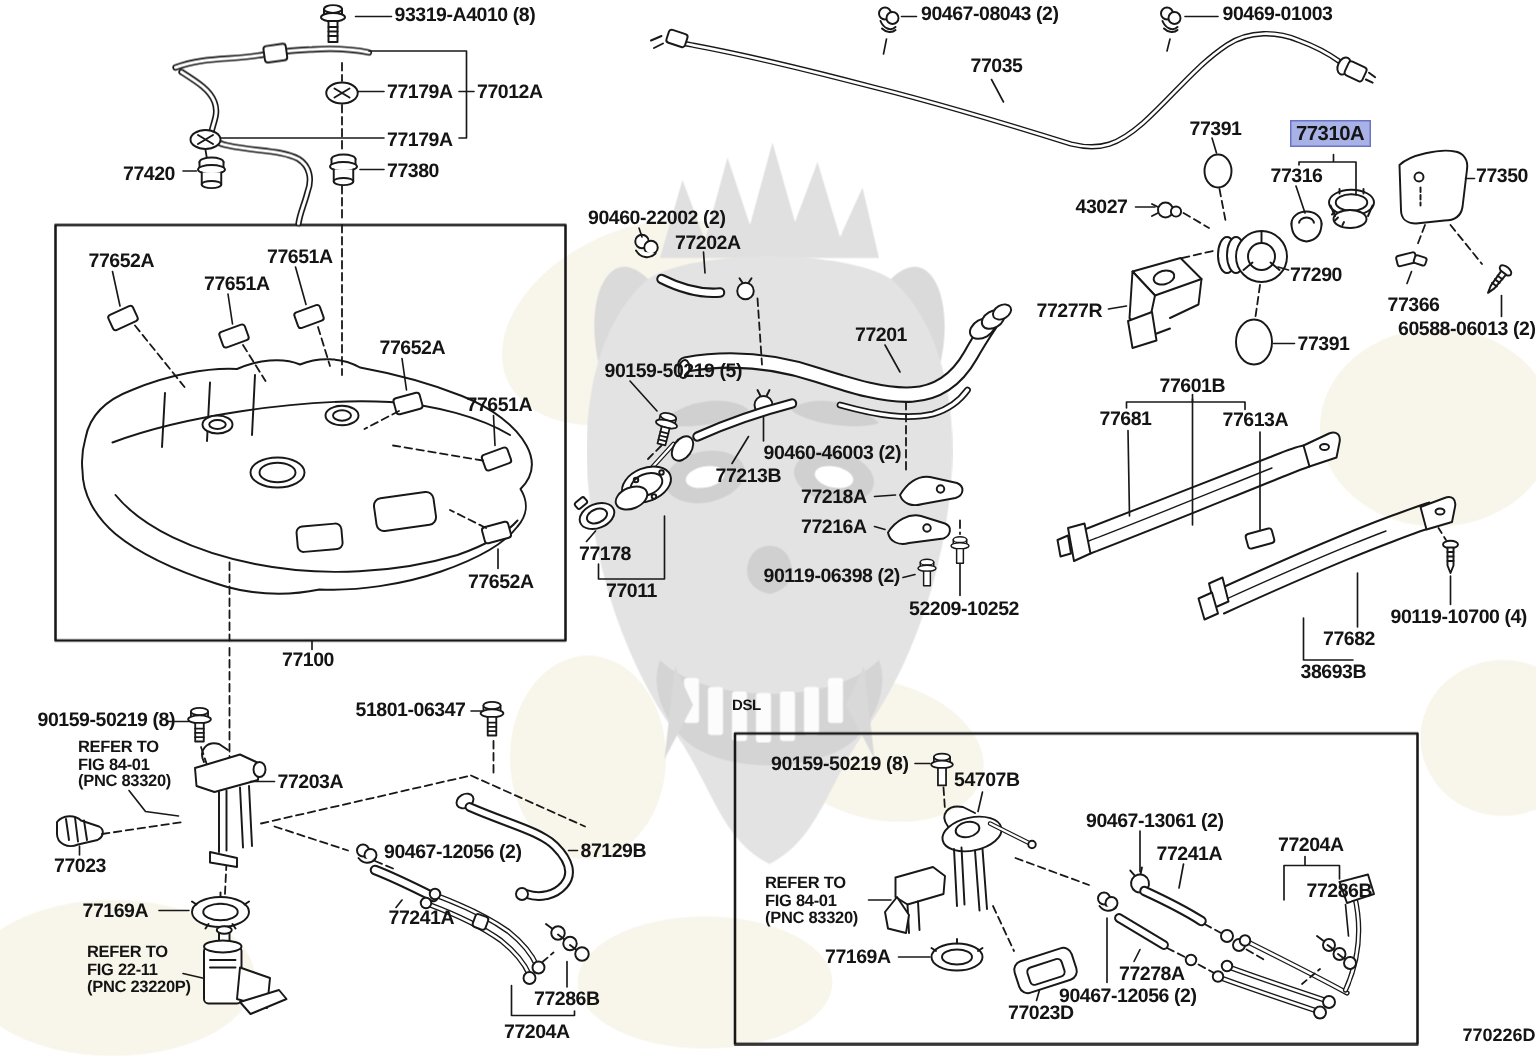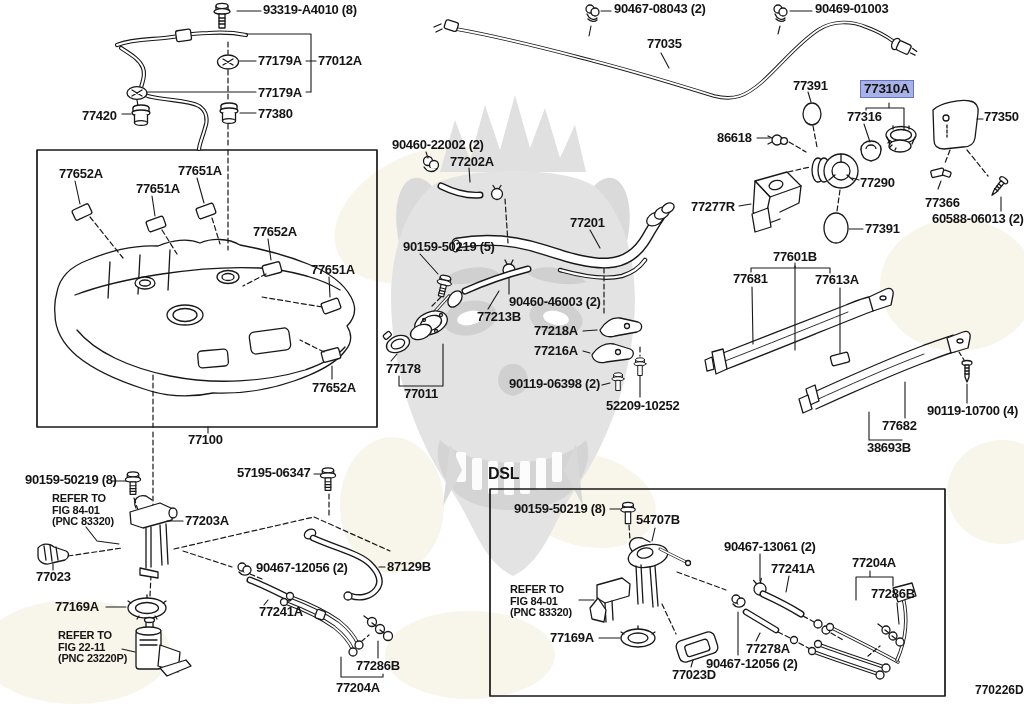--- a/index.html
+++ b/index.html
@@ -5,21 +5,21 @@
   html,body{margin:0;padding:0;background:#fff;}
   #canvas{position:relative;width:1024px;height:707px;background:#ffffff;overflow:hidden;
           font-family:"Liberation Sans",sans-serif;}
   #art{position:absolute;left:0;top:0;}
   .pl{position:absolute;font:700 13px/1.06 "Liberation Sans",sans-serif;color:#141414;
       letter-spacing:-0.3px;white-space:pre-line;}
   .sm{font-size:11px;letter-spacing:-0.2px;}
   .hl{background:var(--hl-fill,#a9b2e6);border:1.5px solid var(--hl-border,#6a74c4);
       padding:1px 3px;font-size:13.5px;}
   .code{font-size:12px;letter-spacing:0;}
-  .dsl-t{font-size:16px;}
+  .dsl-t{font-size:10px;}
 </style>
 </head>
 <body>
 
 <div id="canvas">
 
 <svg id="art" width="1024" height="707" viewBox="0 0 1024 707">
 
   <g opacity="0.42">
     <g fill="#e6dab4" opacity="0.65">
@@ -503,21 +503,21 @@
 <div class="pl" style="left:258px;top:86px">77179A</div>
 <div class="pl" style="left:258px;top:107px">77380</div>
 <div class="pl" style="left:82px;top:109px">77420</div>
 <div class="pl" style="left:614px;top:2px">90467-08043 (2)</div>
 <div class="pl" style="left:815px;top:2px">90469-01003</div>
 <div class="pl" style="left:647px;top:37px">77035</div>
 <div class="pl" style="left:793px;top:79px">77391</div>
 <div class="pl hl" style="left:860px;top:80px">77310A</div>
 <div class="pl" style="left:847px;top:110px">77316</div>
 <div class="pl" style="left:984px;top:110px">77350</div>
-<div class="pl" style="left:717px;top:131px">86618</div>
+<div class="pl" style="left:717px;top:131px">43027</div>
 <div class="pl" style="left:860px;top:176px">77290</div>
 <div class="pl" style="left:691px;top:200px">77277R</div>
 <div class="pl" style="left:925px;top:196px">77366</div>
 <div class="pl" style="left:932px;top:212px">60588-06013 (2)</div>
 <div class="pl" style="left:865px;top:222px">77391</div>
 <div class="pl" style="left:392px;top:138px">90460-22002 (2)</div>
 <div class="pl" style="left:450px;top:155px">77202A</div>
 <div class="pl" style="left:570px;top:216px">77201</div>
 <div class="pl" style="left:403px;top:240px">90159-50219 (5)</div>
 <div class="pl" style="left:509px;top:295px">90460-46003 (2)</div>
@@ -539,21 +539,21 @@
 <div class="pl" style="left:733px;top:272px">77681</div>
 <div class="pl" style="left:815px;top:273px">77613A</div>
 <div class="pl" style="left:927px;top:404px">90119-10700 (4)</div>
 <div class="pl" style="left:882px;top:419px">77682</div>
 <div class="pl" style="left:867px;top:441px">38693B</div>
 <div class="pl" style="left:25px;top:473px">90159-50219 (8)</div>
 <div class="pl sm" style="left:52px;top:493px">REFER TO
 FIG 84-01
 (PNC 83320)</div>
 <div class="pl" style="left:185px;top:514px">77203A</div>
-<div class="pl" style="left:237px;top:466px">57195-06347</div>
+<div class="pl" style="left:237px;top:466px">51801-06347</div>
 <div class="pl" style="left:36px;top:570px">77023</div>
 <div class="pl" style="left:55px;top:600px">77169A</div>
 <div class="pl sm" style="left:58px;top:630px">REFER TO
 FIG 22-11
 (PNC 23220P)</div>
 <div class="pl" style="left:256px;top:561px">90467-12056 (2)</div>
 <div class="pl" style="left:387px;top:560px">87129B</div>
 <div class="pl" style="left:259px;top:605px">77241A</div>
 <div class="pl" style="left:356px;top:659px">77286B</div>
 <div class="pl" style="left:336px;top:681px">77204A</div>

